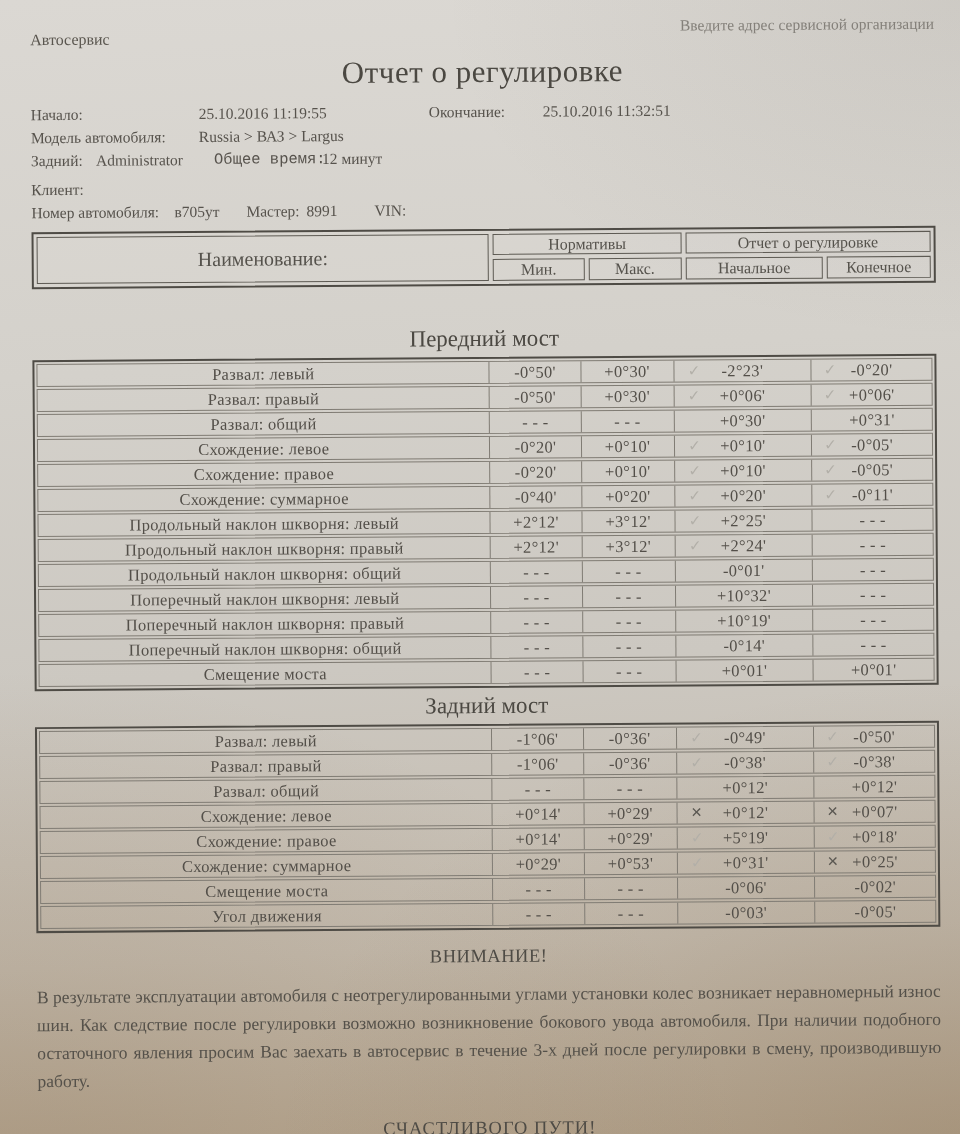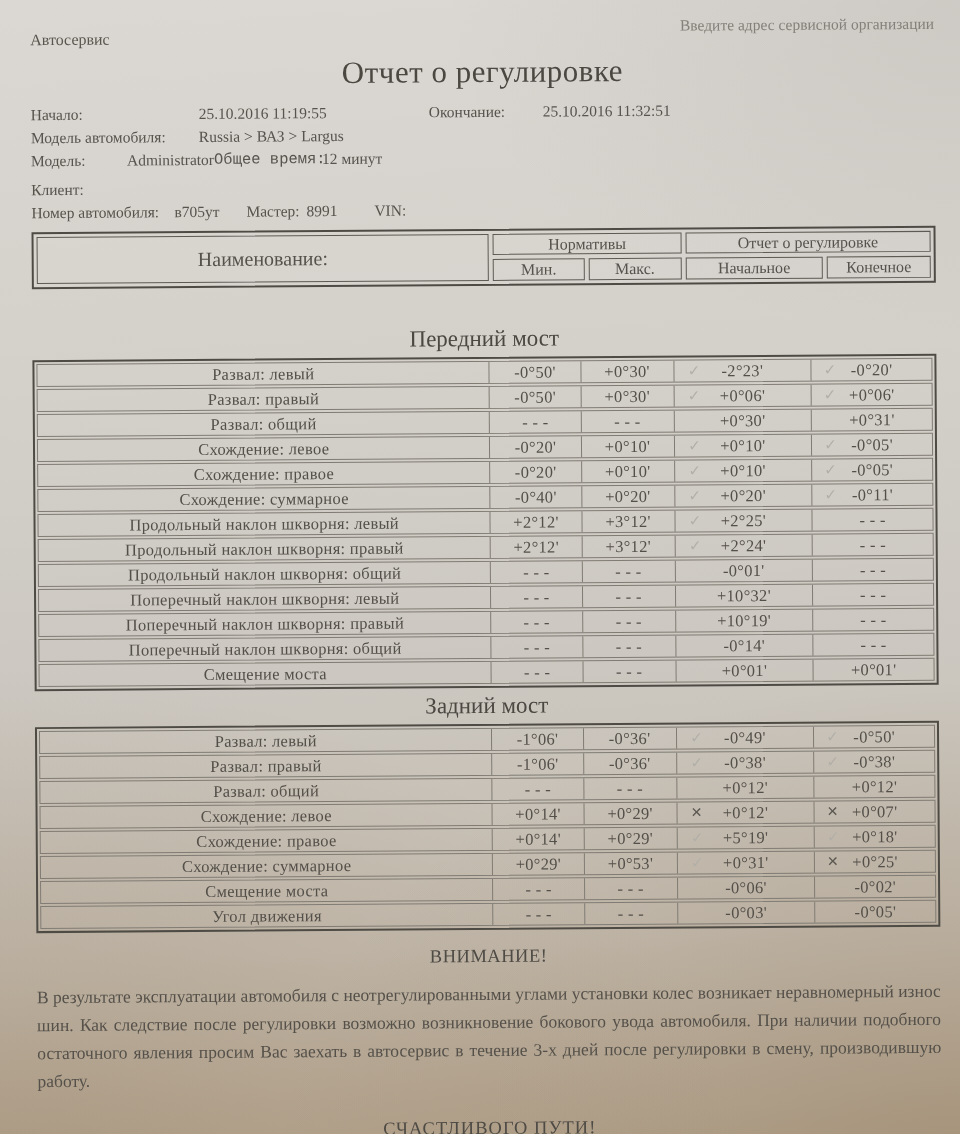--- a/index.html
+++ b/index.html
@@ -18,21 +18,21 @@
   .top-row{display:flex;justify-content:space-between;align-items:flex-start;}
   .service{font-size:16px;margin-top:12px;color:#5a564f;}
   .address{font-size:15.5px;color:#84807a;margin-top:2px;}
   h1.title{font-weight:normal;font-size:31px;text-align:center;margin:8px 0 0 0;color:#4b4842;letter-spacing:0.5px;}
   .info{margin-top:13px;font-size:15.5px;color:#57534d;}
   .info .row{display:flex;margin-bottom:5px;white-space:nowrap;}
   .w168{display:inline-block;width:168px;}
   .w230{display:inline-block;width:230px;}
   .w112{display:inline-block;width:114px;}
   .w65{display:inline-block;width:65px;}
-  .w118{display:inline-block;width:118px;text-align:right;}
+  .w118{display:inline-block;width:118px;}
   .w108{display:inline-block;width:108px;font-family:Liberation Mono, monospace;}
   .w143{display:inline-block;width:143px;}
   .w72{display:inline-block;width:72px;}
   .w60{display:inline-block;width:60px;}
   .w68{display:inline-block;width:68px;}
   .row.client{margin-top:11px;}
   
   .hdr-table{
     margin-top:10px;border:2.5px solid #4e4b45;padding:3px;
     display:grid;grid-template-columns:50.6% 10.2% 10.4% 15.4% auto;
@@ -79,21 +79,21 @@
       <span class="w168">Начало:</span>
       <span class="w230">25.10.2016 11:19:55</span>
       <span class="w112">Окончание:</span>
       <span>25.10.2016 11:32:51</span>
     </div>
     <div class="row">
       <span class="w168">Модель автомобиля:</span>
       <span>Russia &gt; ВАЗ &gt; Largus</span>
     </div>
     <div class="row">
-      <span class="w65">Модель:</span>
+      <span class="w65">Задний:</span>
       <span class="w118">Administrator</span>
       <span class="w108">Общее время:</span>
       <span>12 минут</span>
     </div>
     <div class="row client">
       <span>Клиент:</span>
     </div>
     <div class="row">
       <span class="w143">Номер автомобиля:</span>
       <span class="w72">в705ут</span>

